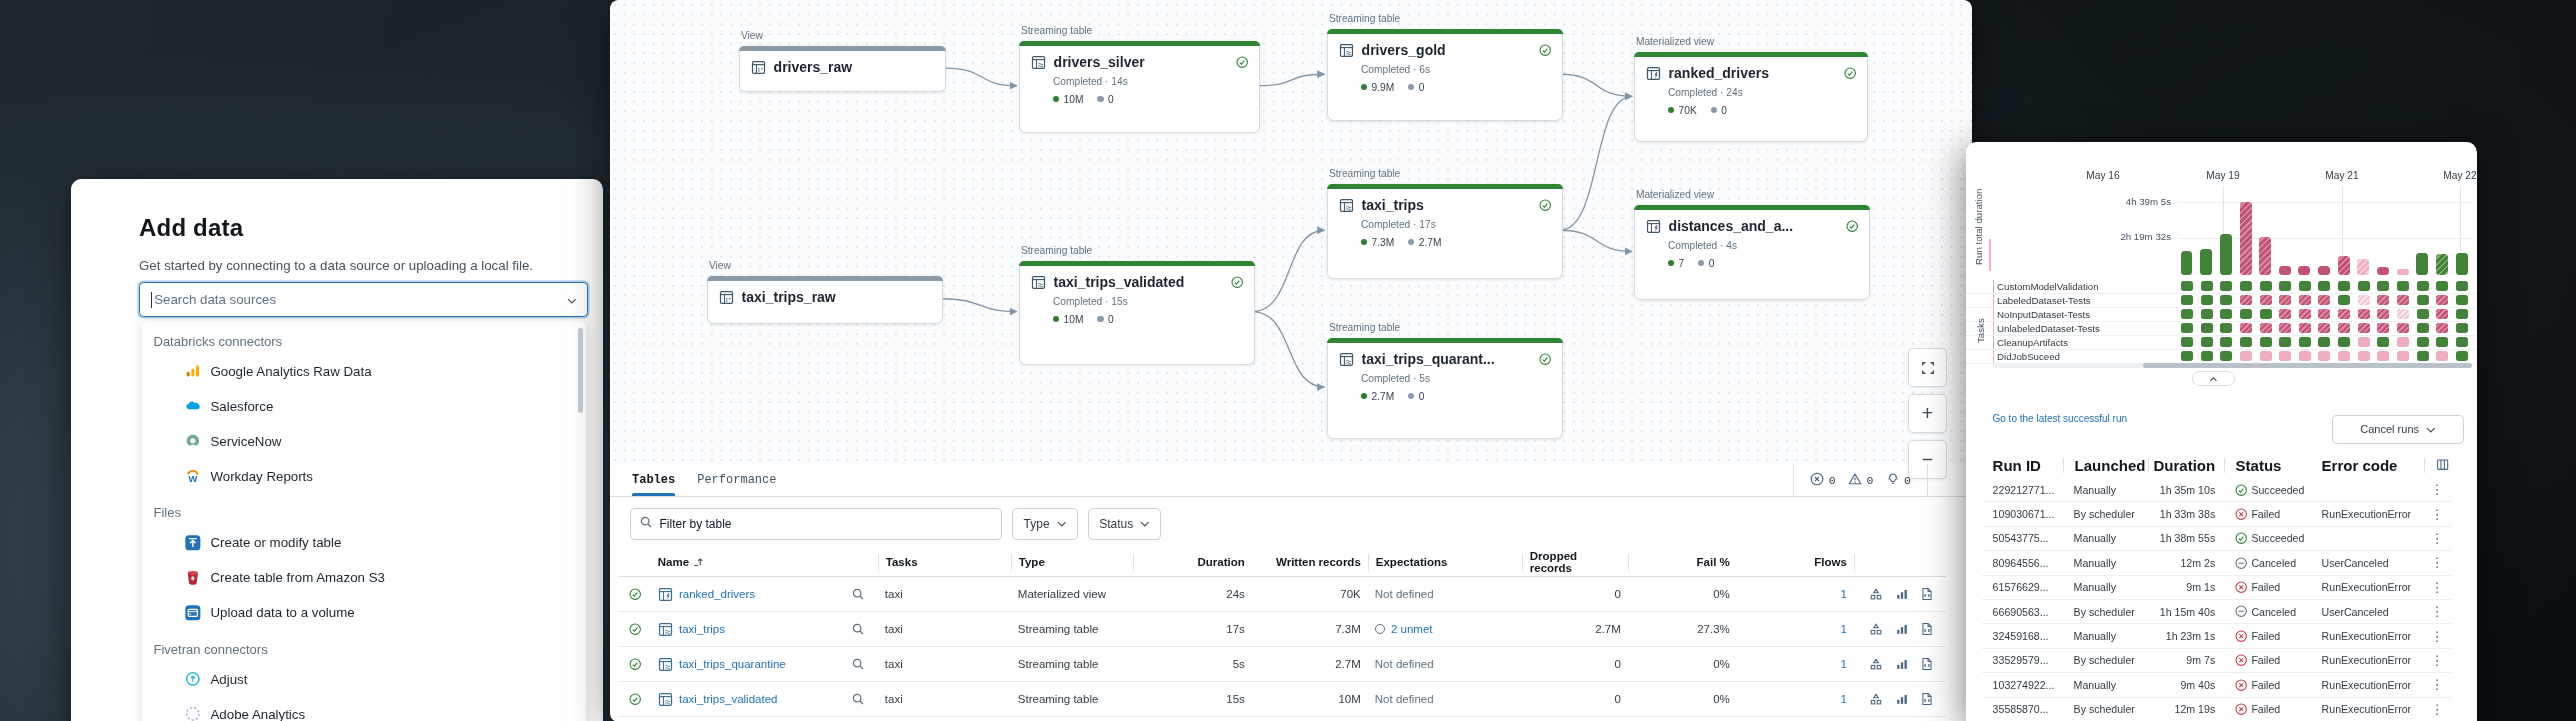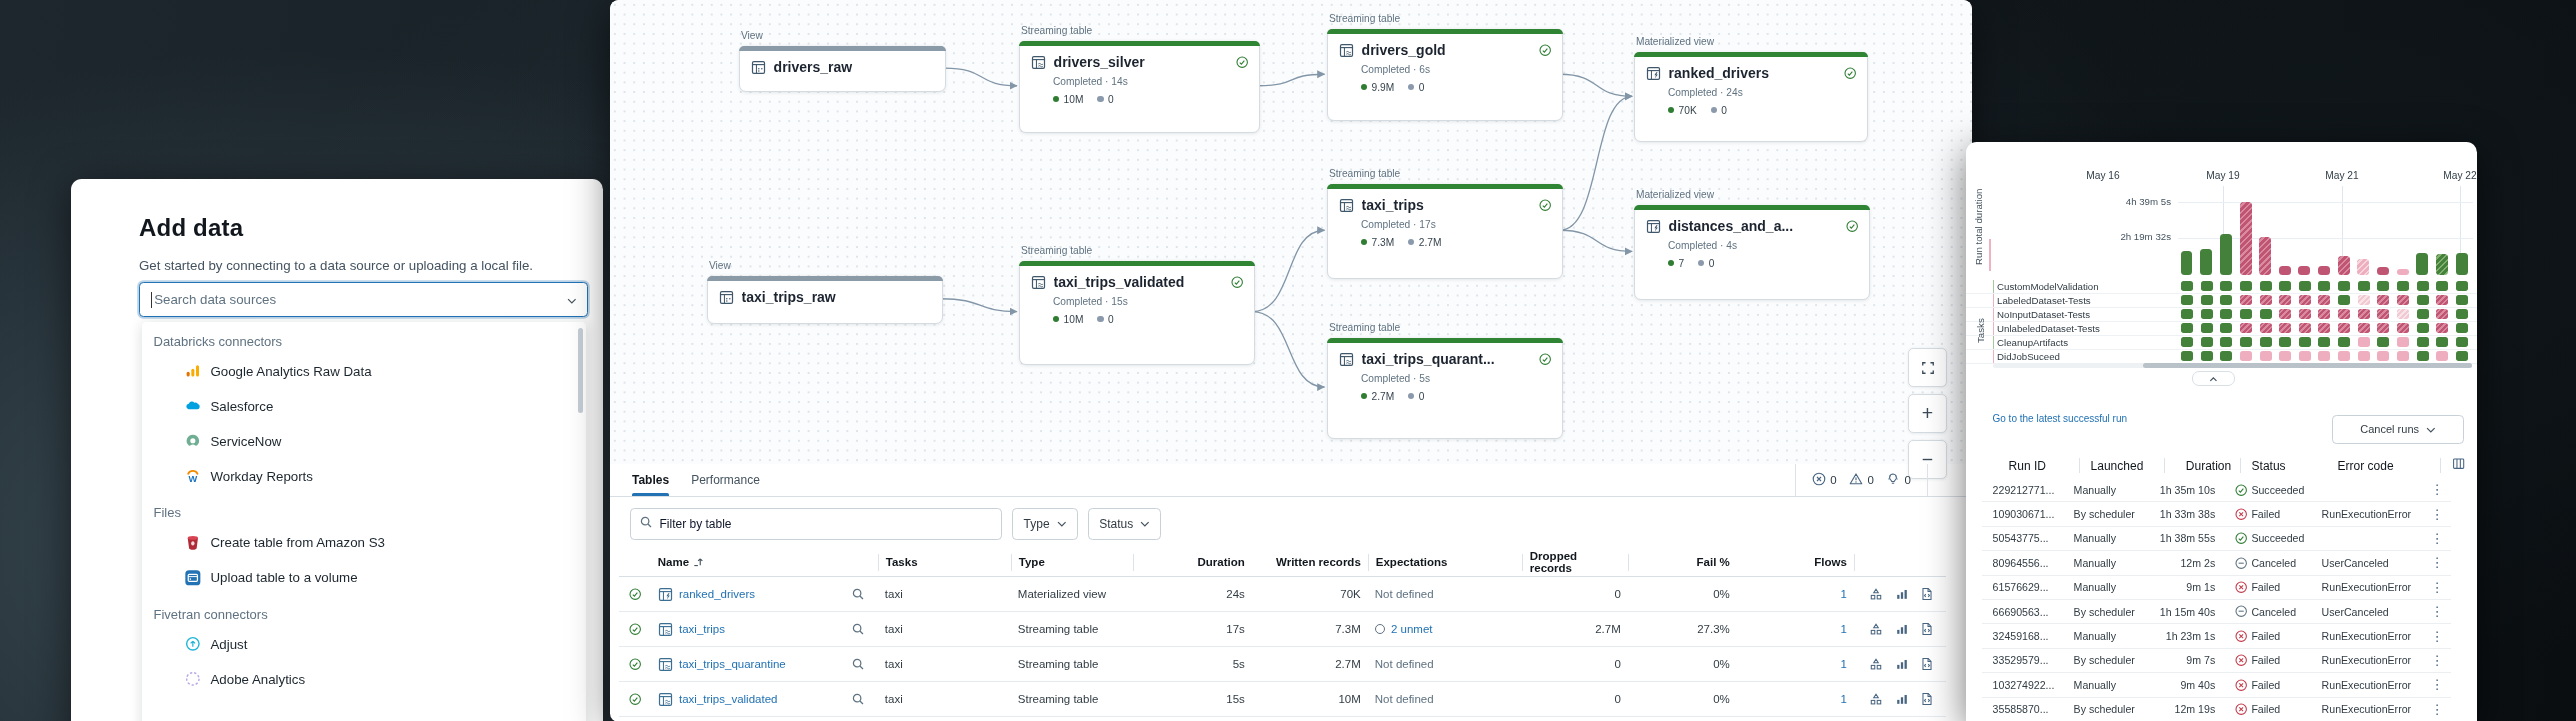--- a/index.html
+++ b/index.html
@@ -46,21 +46,21 @@
   .node .nstatus{font-size:10.2px;color:#5f7281;padding:5.3px 10.6px 0 33px;}
   .node .nstats{display:flex;gap:14px;align-items:center;padding:7px 10.6px 0 33px;font-size:10.2px;color:#37444e;}
   .dot{display:inline-block;width:6.2px;height:6.2px;border-radius:50%;margin-right:4.4px;vertical-align:0.9px;}
   .dot.g{background:#2e7d32;} .dot.n{background:#8b99ad;}
   #dag-controls{position:absolute;right:25px;top:348px;display:flex;flex-direction:column;gap:7px;}
   .dag-btn{width:37px;height:37px;background:#fff;border:0.9px solid #d4dce2;border-radius:5.3px;
     display:flex;align-items:center;justify-content:center;font-size:19.5px;color:#3c4b57;cursor:pointer;
     box-shadow:0 0.9px 2.7px rgba(20,35,45,.08);}
 
   
-  #tabsrow{display:flex;align-items:center;height:32px;border-bottom:0.9px solid #d7dee4;position:relative;}
+  #tabsrow{display:flex;align-items:center;height:32px;border-bottom:0.9px solid #d7dee4;position:relative;font-family:Liberation Mono, monospace;}
   .tab{margin-left:22px;font-size:12px;color:#44535f;height:32px;display:flex;align-items:center;cursor:pointer;position:relative;}
   .tab.active{color:#11171d;font-weight:bold;}
   .tab.active::after{content:"";position:absolute;left:0;right:0;bottom:0;height:2.7px;background:#2272b4;border-radius:1.8px 1.8px 0 0;}
   #counters{position:absolute;right:44px;top:0;height:32px;display:flex;align-items:center;gap:12.4px;
     border-left:0.9px solid #dde3e9;border-right:0.9px solid #dde3e9;padding:0 16px;}
   .counter{display:flex;align-items:center;gap:4.4px;font-size:11.5px;color:#2c3a45;cursor:pointer;}
   #filterrow{display:flex;align-items:center;margin:10.6px 0 0 20.3px;gap:9.7px;height:32px;}
   #filter-input{width:372px;height:32px;box-sizing:border-box;border:0.9px solid #c8d1d8;border-radius:4.4px;
     display:flex;align-items:center;padding:0 8.8px;gap:7px;background:#fff;}
   #filter-input span{font-size:12px;color:#0f172a;}
@@ -111,21 +111,21 @@
     writing-mode:vertical-rl;transform:rotate(180deg);text-align:center;}
   #hscroll{position:absolute;left:26.5px;right:5.3px;top:221px;height:5.3px;background:#eef1f4;border-radius:2.7px;}
   #hthumb{position:absolute;left:150px;right:0;top:0;height:5.3px;background:#b9c2c9;border-radius:2.7px;cursor:pointer;}
   #collapse{position:absolute;left:226px;top:229px;width:41px;height:13.3px;background:#fff;border:0.9px solid #d8dfe5;
     border-radius:7px;display:flex;align-items:center;justify-content:center;cursor:pointer;}
   #runs-toolbar{position:absolute;left:0;right:0;top:271px;height:35px;}
   #latest-link{position:absolute;left:26.5px;top:0;font-size:10px;color:#2272b4;cursor:pointer;}
   #cancel-btn{position:absolute;right:13.3px;top:1.8px;height:27.4px;border:0.9px solid #c8d1d8;border-radius:4.4px;
     display:flex;align-items:center;gap:7px;padding:0 27px;font-size:11px;color:#313c44;background:#fff;cursor:pointer;}
   .rgrid{display:grid;grid-template-columns:81px 85px 76px 87px 113px 26.5px;align-items:center;margin-left:16px;width:469px;}
-  #rhead{position:absolute;left:16px;top:311px;height:25px;width:511px;font-size:12px;font-weight:normal;color:#11171d;}
+  #rhead{position:absolute;left:0;top:311px;height:25px;width:511px;font-size:15px;font-weight:bold;color:#11171d;}
   #rhead .rhc{padding:0 8.8px 0 10.6px;height:15px;display:flex;align-items:center;}
   #rhead .rhc.r{justify-content:flex-end;}
   #rhead .vd{border-left:0.9px solid #dde3e9;}
   #rbody{position:absolute;left:0;top:336px;width:511px;}
   .rrow{height:23.4px;border-bottom:0.9px solid #eceff2;font-size:10.6px;color:#313c44;}
   .rrow .rc{padding:0 8.8px 0 10.6px;display:flex;align-items:center;gap:4.4px;white-space:nowrap;overflow:hidden;}
   .rrow .rc.r{justify-content:flex-end;}
   .kebab{font-size:13.3px;color:#486581;cursor:pointer;text-align:center;}
   .sicon{display:inline-flex;}
 </style>
@@ -179,37 +179,47 @@
                 <path d="M4.7 7.6a6 6 0 0 1 10.6 0" fill="none" stroke="#f38b00" stroke-width="2" stroke-linecap="round"></path>
                 <text x="10" y="16.6" font-size="10.5" fill="#1a73c0" text-anchor="middle" font-weight="bold">W</text>
               </svg>
             </span>
             <span class="lbl">Workday Reports</span>
           </div>
           <div class="dd-group">Files</div>
           <div class="dd-item">
             <span class="cicon">
               <svg width="17.7" height="17.7" viewBox="0 0 20 20">
+                <rect x="1.5" y="1.5" width="17" height="17" rx="4.2" fill="#2272b4"></rect>
+                <path d="M10 14.2V7.4m0 0L7.3 10M10 7.4l2.7 2.6" stroke="#fff" stroke-width="1.6" fill="none" stroke-linecap="round"></path>
+                <path d="M6.2 5.2h7.6" stroke="#fff" stroke-width="1.6" stroke-linecap="round"></path>
+              </svg>
+            </span>
+            <span class="lbl">Create or modify table</span>
+          </div>
+          <div class="dd-item">
+            <span class="cicon">
+              <svg width="17.7" height="17.7" viewBox="0 0 20 20">
                 <path d="M4.2 4.4l1.5 11.8c0 .9 1.9 1.7 4.3 1.7s4.3-.8 4.3-1.7l1.5-11.8z" fill="#b02a37"></path>
                 <ellipse cx="10" cy="4.4" rx="5.8" ry="2" fill="#d94452"></ellipse>
                 <ellipse cx="10" cy="10.6" rx="1.9" ry="2.5" fill="#f0d9dd"></ellipse>
               </svg>
             </span>
             <span class="lbl">Create table from Amazon S3</span>
           </div>
           <div class="dd-item">
             <span class="cicon">
               <svg width="17.7" height="17.7" viewBox="0 0 20 20">
                 <rect x="1.5" y="1.5" width="17" height="17" rx="4.2" fill="#2272b4"></rect>
                 <rect x="4.8" y="6" width="10.4" height="8" rx="1.2" fill="none" stroke="#fff" stroke-width="1.4"></rect>
                 <path d="M4.8 8.6h10.4" stroke="#fff" stroke-width="1.1"></path>
                 <circle cx="7.2" cy="11.4" r=".9" fill="#fff"></circle>
               </svg>
             </span>
-            <span class="lbl">Upload table to a volume</span>
+            <span class="lbl">Upload data to a volume</span>
           </div>
           <div class="dd-group">Fivetran connectors</div>
           <div class="dd-item">
             <span class="cicon">
               <svg width="17.7" height="17.7" viewBox="0 0 20 20">
                 <circle cx="10" cy="10" r="7" fill="none" stroke="#20b6d7" stroke-width="1.6"></circle>
                 <path d="M10 13.4V7m0 0L7.5 9.5M10 7l2.5 2.5" stroke="#20b6d7" stroke-width="1.4" fill="none"></path>
               </svg>
             </span>
             <span class="lbl">Adjust</span>

